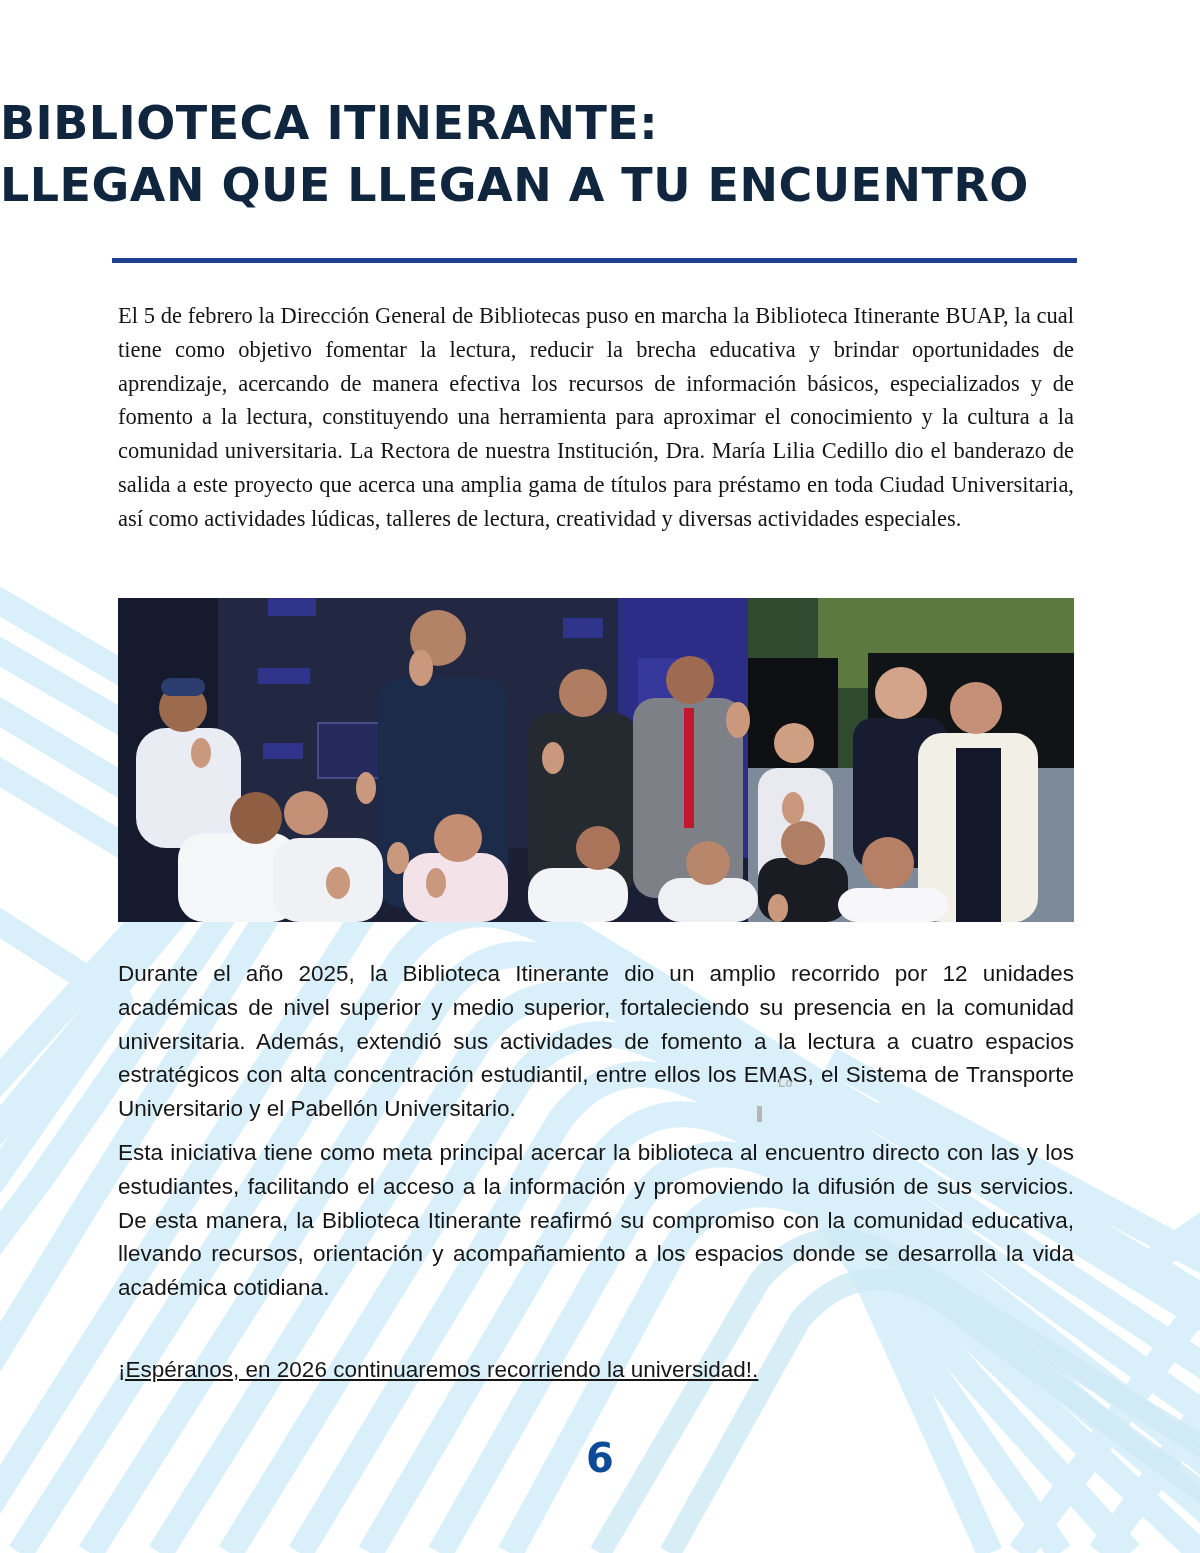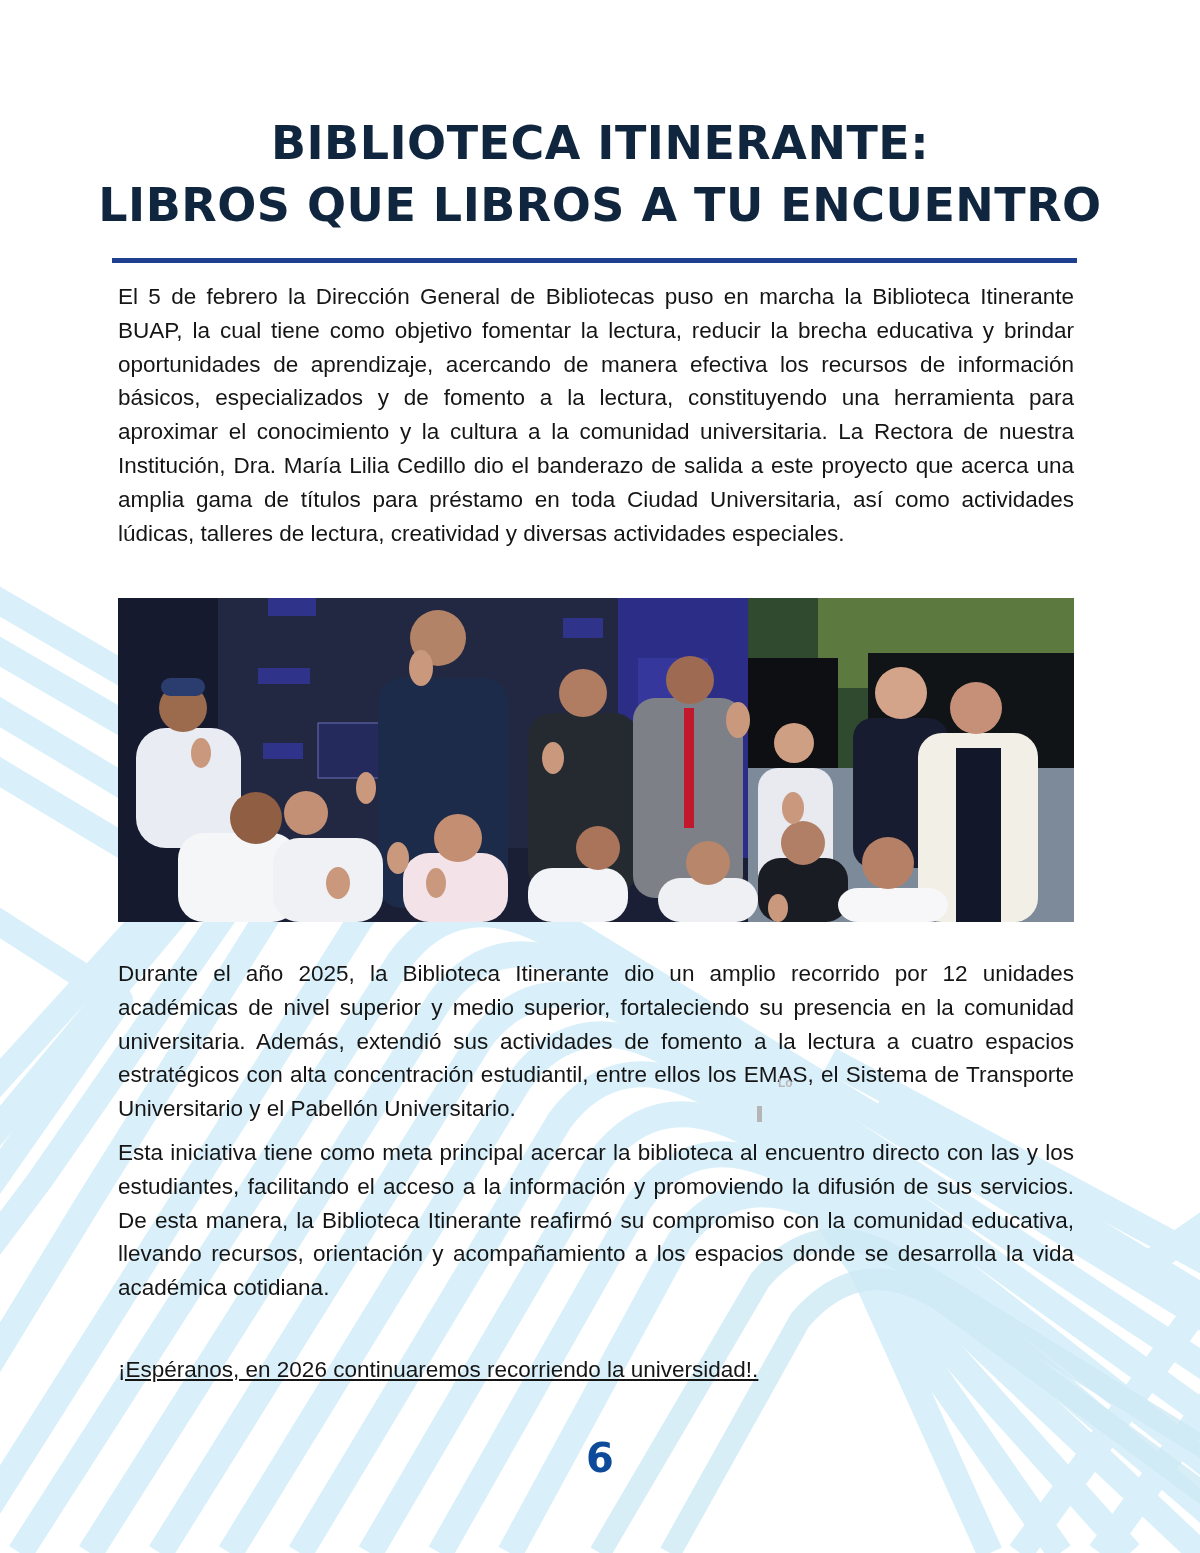--- a/index.html
+++ b/index.html
@@ -5,36 +5,36 @@
   html, body { margin: 0; padding: 0; }
   body {
     width: 1200px; height: 1553px; position: relative; overflow: hidden;
     background: #ffffff;
     font-family: "Liberation Sans", "DejaVu Sans", sans-serif;
     color: #111;
   }
   .bg-pattern { position: absolute; left: 0; top: 0; width: 1200px; height: 1553px; z-index: 0; }
   .page { position: relative; z-index: 1; }
   .title {
-    position: absolute; left: 0; top: 112px; width: 1200px;
-    text-align: center; color: #10263f;
+    position: absolute; left: 0; top: 92px; width: 1200px;
+    text-align: left; color: #10263f;
     font-family: "DejaVu Sans", "Liberation Sans", sans-serif;
     font-weight: bold; font-size: 46px; line-height: 62px; letter-spacing: 0.5px;
     margin: 0;
   }
   .title span { display: block; }
   .rule {
     position: absolute; left: 112px; top: 258px; width: 965px; height: 5px;
     background: #1f3f8f;
   }
   .para {
     position: absolute; left: 118px; width: 956px; margin: 0;
     font-size: 22.5px; line-height: 33.8px; text-align: justify; color: #151515;
   }
-  .p1 { top: 280px; }
+  .p1 { top: 299px; font-family: Liberation Serif, serif; }
   .p2 { top: 957px; }
   .p3 { top: 1136px; }
   .p4 { top: 1353px; text-align: left; text-decoration: underline; }
   .photo {
     position: absolute; left: 118px; top: 598px; width: 956px; height: 324px;
     overflow: hidden; background: #1c2033;
   }
   .photo svg { width: 100%; height: 100%; display: block; }
   .artifact {
     position: absolute; left: 778px; top: 1076px; font-size: 12px; color: #b8b8b8; font-weight: bold;
@@ -80,21 +80,21 @@
   <g fill="none" stroke="#cfeaf6" stroke-width="22" opacity="0.8">
     <path d="M600 1553 L760 1280 Q820 1210 900 1260 L1240 1470"></path>
     <path d="M670 1553 L800 1320 Q860 1250 940 1300 L1240 1520"></path>
   </g>
 </svg>
 
 <div class="page">
 
   <h1 class="title">
     <span>BIBLIOTECA ITINERANTE:</span>
-    <span>LIBROS QUE LIBROS A TU ENCUENTRO</span>
+    <span>LLEGAN QUE LLEGAN A TU ENCUENTRO</span>
   </h1>
 
   <div class="rule"></div>
 
   <p class="para p1">El 5 de febrero la Dirección General de Bibliotecas puso en marcha la Biblioteca Itinerante BUAP, la cual tiene como objetivo fomentar la lectura, reducir la brecha educativa y brindar oportunidades de aprendizaje, acercando de manera efectiva los recursos de información básicos, especializados y de fomento a la lectura, constituyendo una herramienta para aproximar el conocimiento y la cultura a la comunidad universitaria. La Rectora de nuestra Institución,  Dra. María Lilia Cedillo dio el banderazo de salida a este proyecto que acerca una amplia gama de títulos para préstamo en toda Ciudad Universitaria, así como actividades lúdicas, talleres de lectura, creatividad y diversas actividades especiales.</p>
 
   <div class="photo">
     <svg viewBox="0 0 956 324" preserveAspectRatio="none">
 
       <rect x="0" y="0" width="956" height="324" fill="#1b1f35"></rect>

